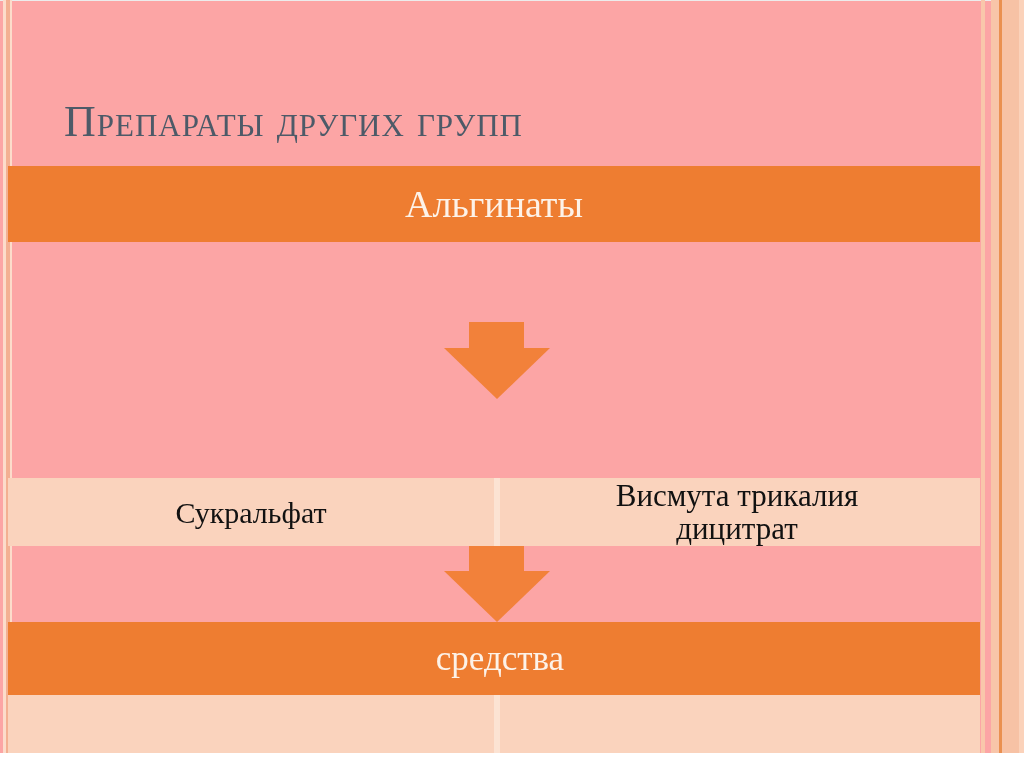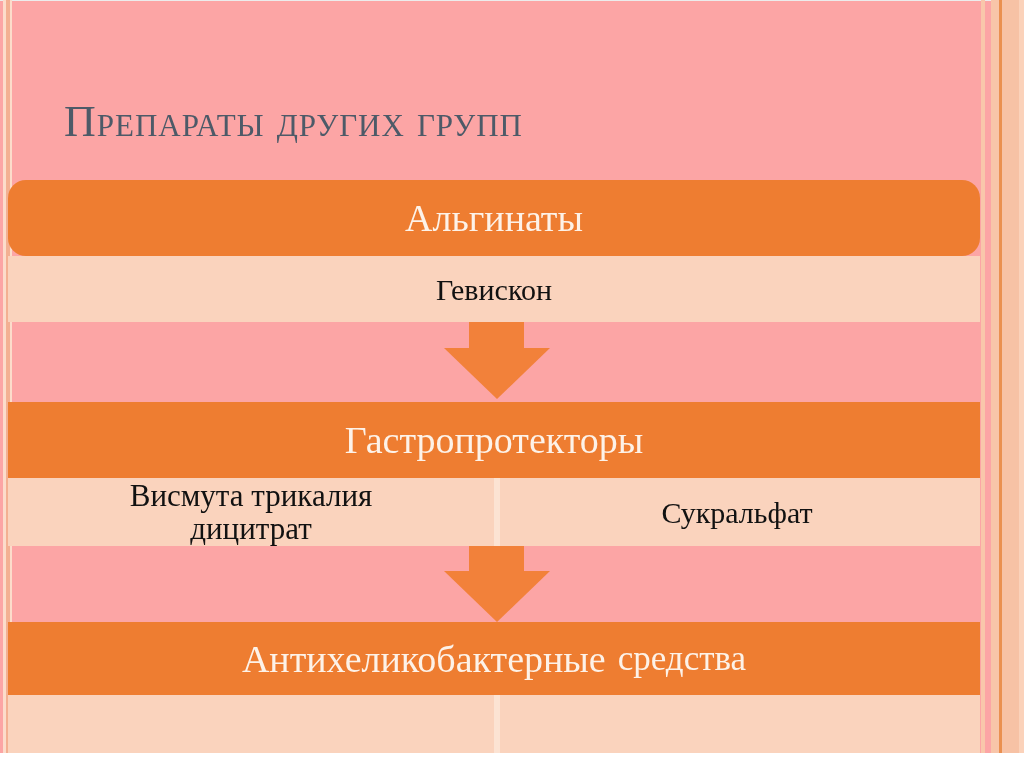--- a/index.html
+++ b/index.html
@@ -34,21 +34,21 @@
   .hdr .small{font-size:35px;margin-left:12px;}
   .row{
     position:absolute;left:8px;width:972px;background:#fad3bd;
     display:flex;align-items:center;justify-content:center;
     color:#111111;font-size:30px;
   }
   .row .cell{flex:1;display:flex;align-items:center;justify-content:center;text-align:center;height:100%;}
   .row .cell p{margin:0;line-height:33px;}
   .cell-wide p{max-width:300px;font-size:31px;}
   .vdivider{position:absolute;left:494px;width:6px;background:#fce3d3;}
-  .g1h{top:180px;height:76px;border-radius:18px;}
+  .g1h{top:166px;height:76px;}
   .g1r{top:256px;height:66px;}
   .g2h{top:402px;height:76px;}
   .g2r{top:478px;height:68px;}
   .g3h{top:622px;height:73px;}
   .g3r{top:695px;height:58px;}
   .d2{top:478px;height:68px;}
   .d3{top:695px;height:72px;}
   .bottomstrip{position:absolute;left:8px;width:972px;top:753px;height:14px;background:#fbdccb;}
   
   .arrow{position:absolute;left:0;top:0;width:0;height:0;}
@@ -74,51 +74,42 @@
   <div class="edge r2"></div>
   <div class="edge r3"></div>
   <div class="edge r4"></div>
   <div class="edge r5"></div>
 
   <h1 class="title">Препараты других групп</h1>
 
   <div class="hdr g1h">
     <span>Альгинаты</span>
   </div>
-  <div class="row g1r">
-    <div class="cell">
-      <p>Гевискон</p>
-    </div>
-  </div>
 
   <div class="arrow a1">
     <div class="stem"></div>
     <div class="head"></div>
   </div>
 
-  <div class="hdr g2h">
-    <span>Гастропротекторы</span>
-  </div>
   <div class="row g2r">
+    <div class="cell">
+      <p>Сукральфат</p>
+    </div>
     <div class="cell cell-wide">
       <p>Висмута трикалия дицитрат</p>
-    </div>
-    <div class="cell">
-      <p>Сукральфат</p>
     </div>
   </div>
   <div class="vdivider d2"></div>
 
   <div class="arrow a2">
     <div class="stem"></div>
     <div class="head"></div>
   </div>
 
   <div class="hdr g3h">
-    <span>Антихеликобактерные</span>
     <span class="small">средства</span>
   </div>
   <div class="row g3r">
   </div>
   <div class="bottomstrip"></div>
   <div class="vdivider d3"></div>
 
 </div>
 
 </body></html>

